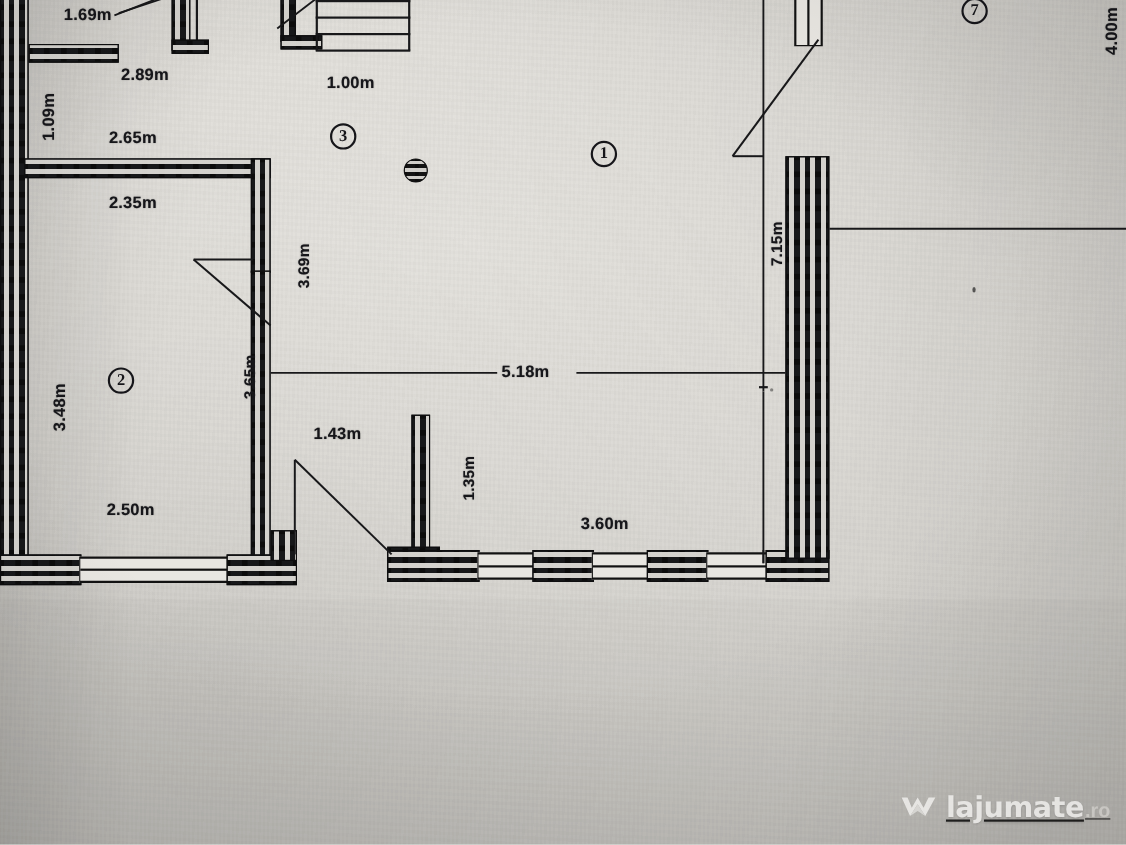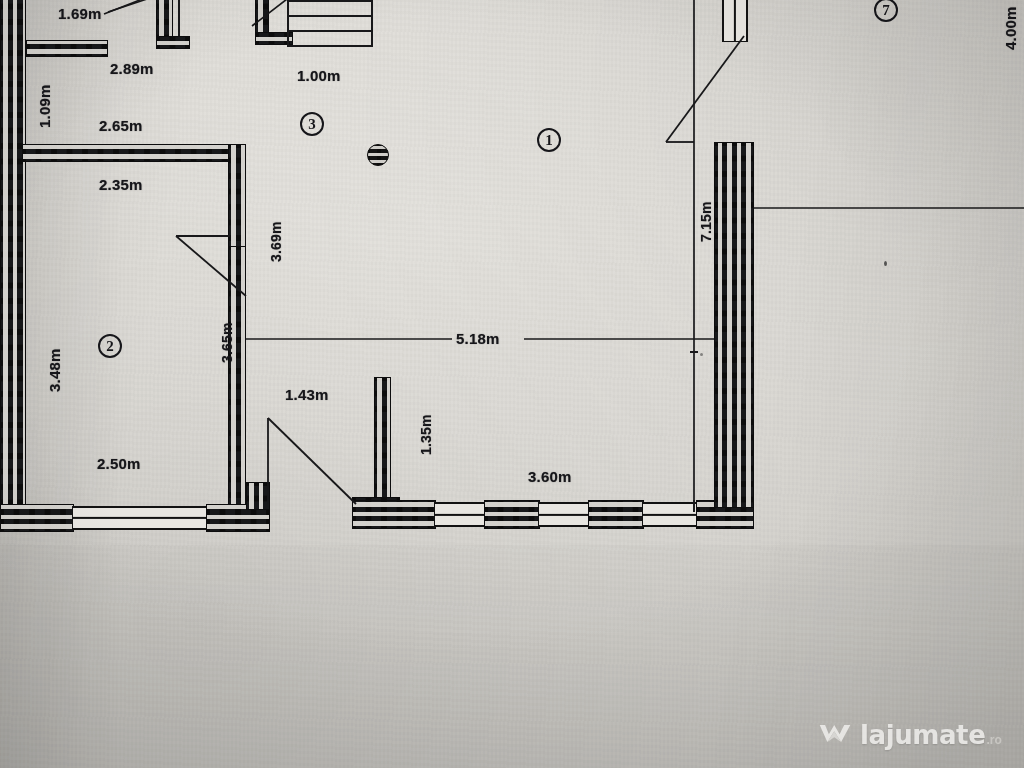--- a/index.html
+++ b/index.html
@@ -158,31 +158,32 @@
   .tb-cell.c-small{width:76px;}
   .tb-cell.c-sup{width:200px;}
   .tb-cell.c-end{flex:1;}
 
   
   .watermark{
     position:absolute;left:818px;top:722px;
     display:flex;align-items:center;gap:8px;
     opacity:.82;
     pointer-events:none;
+    text-decoration:underline;
   }
   .wm-logo{width:34px;height:26px;flex:0 0 auto;}
   .wm-text{
     font-family:"DejaVu Sans", sans-serif;
     font-weight:700;font-size:26px;line-height:1;
     color:#f2f1ef;
     letter-spacing:-.4px;
     text-shadow:0 1px 2px rgba(0,0,0,.18);
   }
   .wm-tld{
-    font-size:12px;color:#cfcdc9;font-weight:700;margin-left:1px;
+    font-size:18px;color:#cfcdc9;font-weight:700;margin-left:1px;
   }
 
   
   .speck{position:absolute;background:#2b2b2b;border-radius:50%;opacity:.75;}
 </style>
 </head>
 <body>
 
 <div id="page">
 

